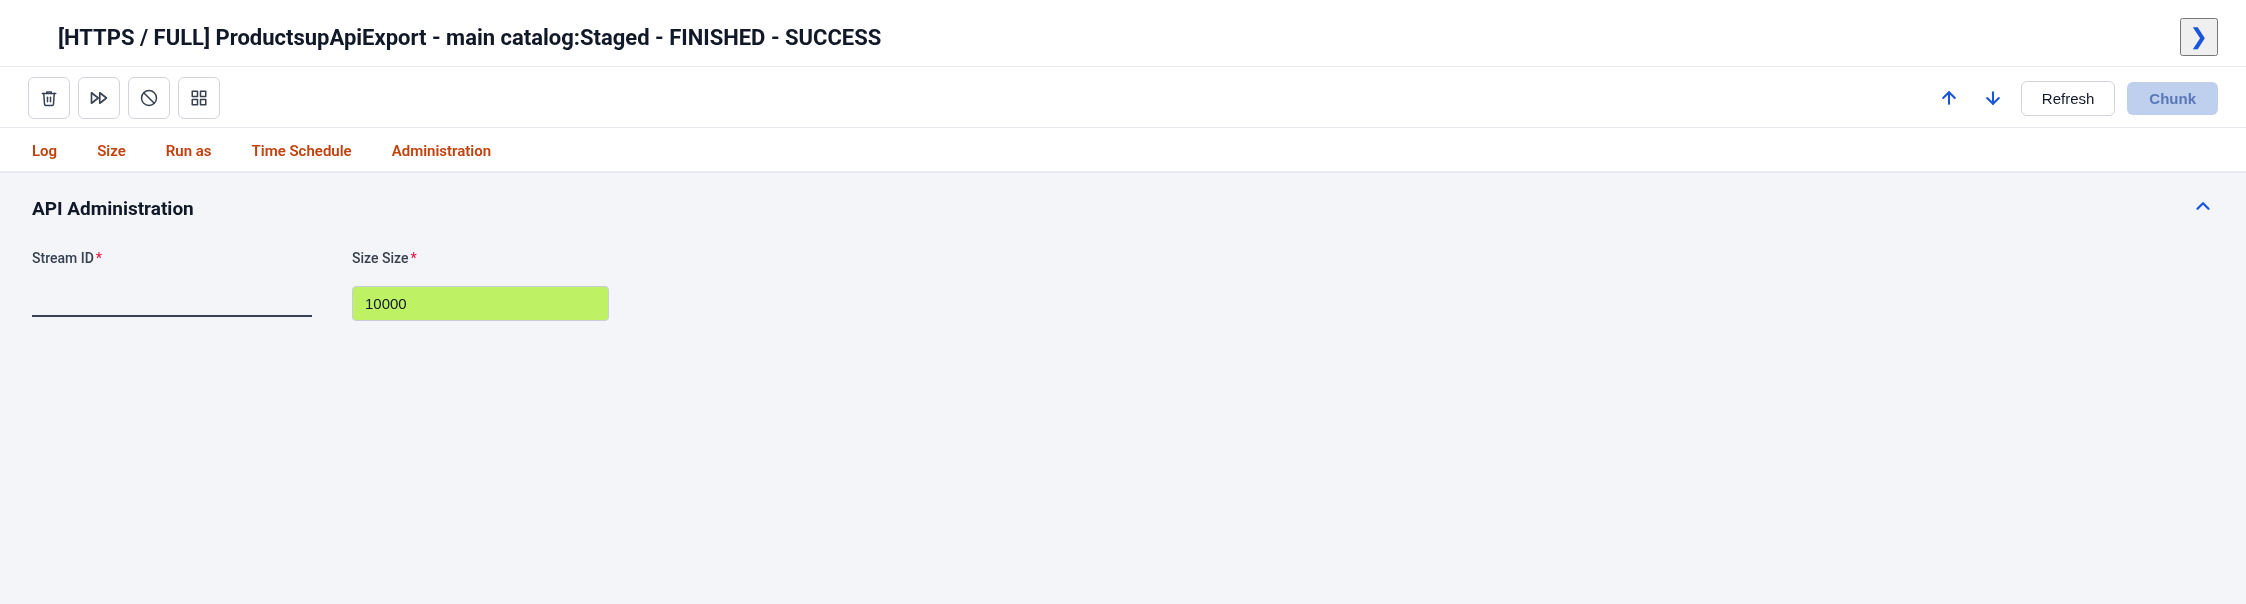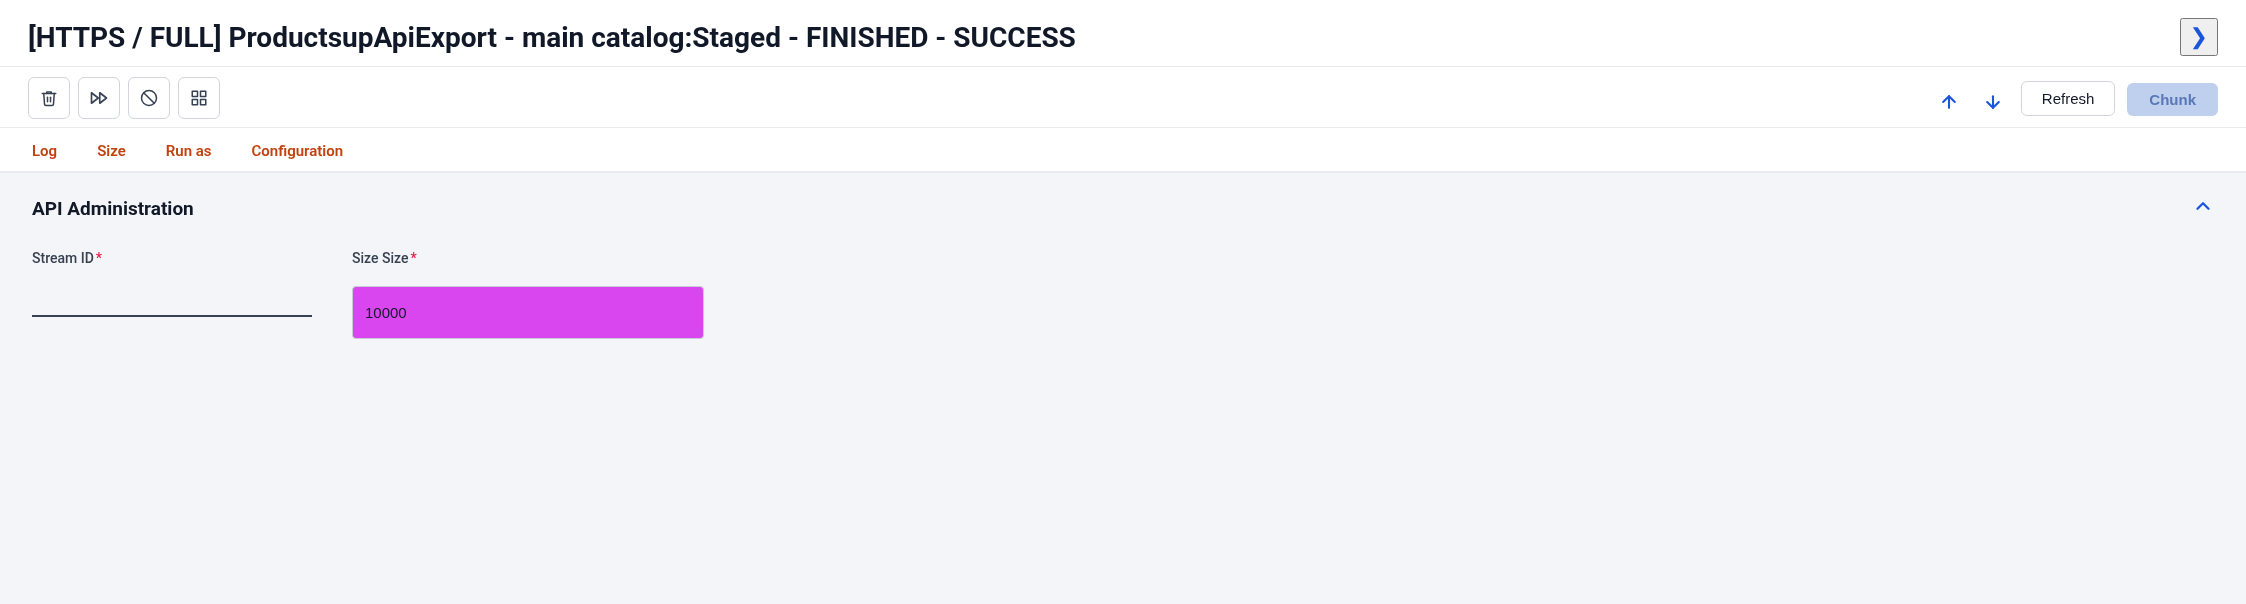--- a/index.html
+++ b/index.html
@@ -21,24 +21,25 @@
     
     .header-row {
       display: flex;
       align-items: center;
       justify-content: space-between;
       padding: 18px 28px 10px 28px;
       border-bottom: 1px solid #e8eaf0;
     }
 
     .header-title {
-      font-size: 28px;
+      font-size: 22px;
       font-weight: 700;
       color: #111827;
       flex: 1;
+      margin-left: 30px;
     }
 
     .header-chevron {
       color: #1a56db;
       font-size: 22px;
       cursor: pointer;
       padding: 4px 8px;
     }
 
     
@@ -66,21 +67,21 @@
       display: flex;
       align-items: center;
       justify-content: center;
       color: #374151;
       font-size: 16px;
       transition: background 0.15s;
     }
 
     .toolbar-right {
       display: flex;
-      align-items: flex-end;
+      align-items: center;
       gap: 12px;
     }
 
     .arrow-btn {
       background: none;
       border: none;
       cursor: pointer;
       color: #1a56db;
       font-size: 20px;
       padding: 4px 6px;
@@ -210,25 +211,25 @@
       padding: 6px 4px;
       font-size: 15px;
       outline: none;
       width: 280px;
       color: #111827;
     }
 
     .form-input-box {
       border: 1px solid #c9cdd8;
       border-radius: 4px;
-      background: #d946ef;
-      padding: 17px 12px;
+      background: #bef264;
+      padding: 8px 12px;
       font-size: 15px;
       outline: none;
-      width: 352px;
+      width: 257px;
       color: #111827;
     }
   </style>
 </head>
 <body>
 
 <div class="page-wrapper">
 
   <div class="header-row">
     <span class="header-title">[HTTPS / FULL] ProductsupApiExport - main catalog:Staged - FINISHED - SUCCESS</span>
@@ -282,21 +283,22 @@
       </button>
       <button class="refresh-btn">Refresh</button>
       <button class="save-btn">Chunk</button>
     </div>
   </div>
 
   <div class="tabs-row">
     <div class="tab-item">Log</div>
     <div class="tab-item">Size</div>
     <div class="tab-item">Run as</div>
-    <div class="tab-item">Configuration</div>
+    <div class="tab-item">Time Schedule</div>
+    <div class="tab-item">Administration</div>
   </div>
 
   <div class="content-area">
     <div class="section-card">
       <div class="section-header">
         <span class="section-title">API Administration</span>
         <button class="section-toggle">
           <svg width="22" height="22" viewBox="0 0 24 24" fill="none" stroke="#1a56db" stroke-width="2.5" stroke-linecap="round" stroke-linejoin="round">
             <polyline points="18 15 12 9 6 15"></polyline>
           </svg>

